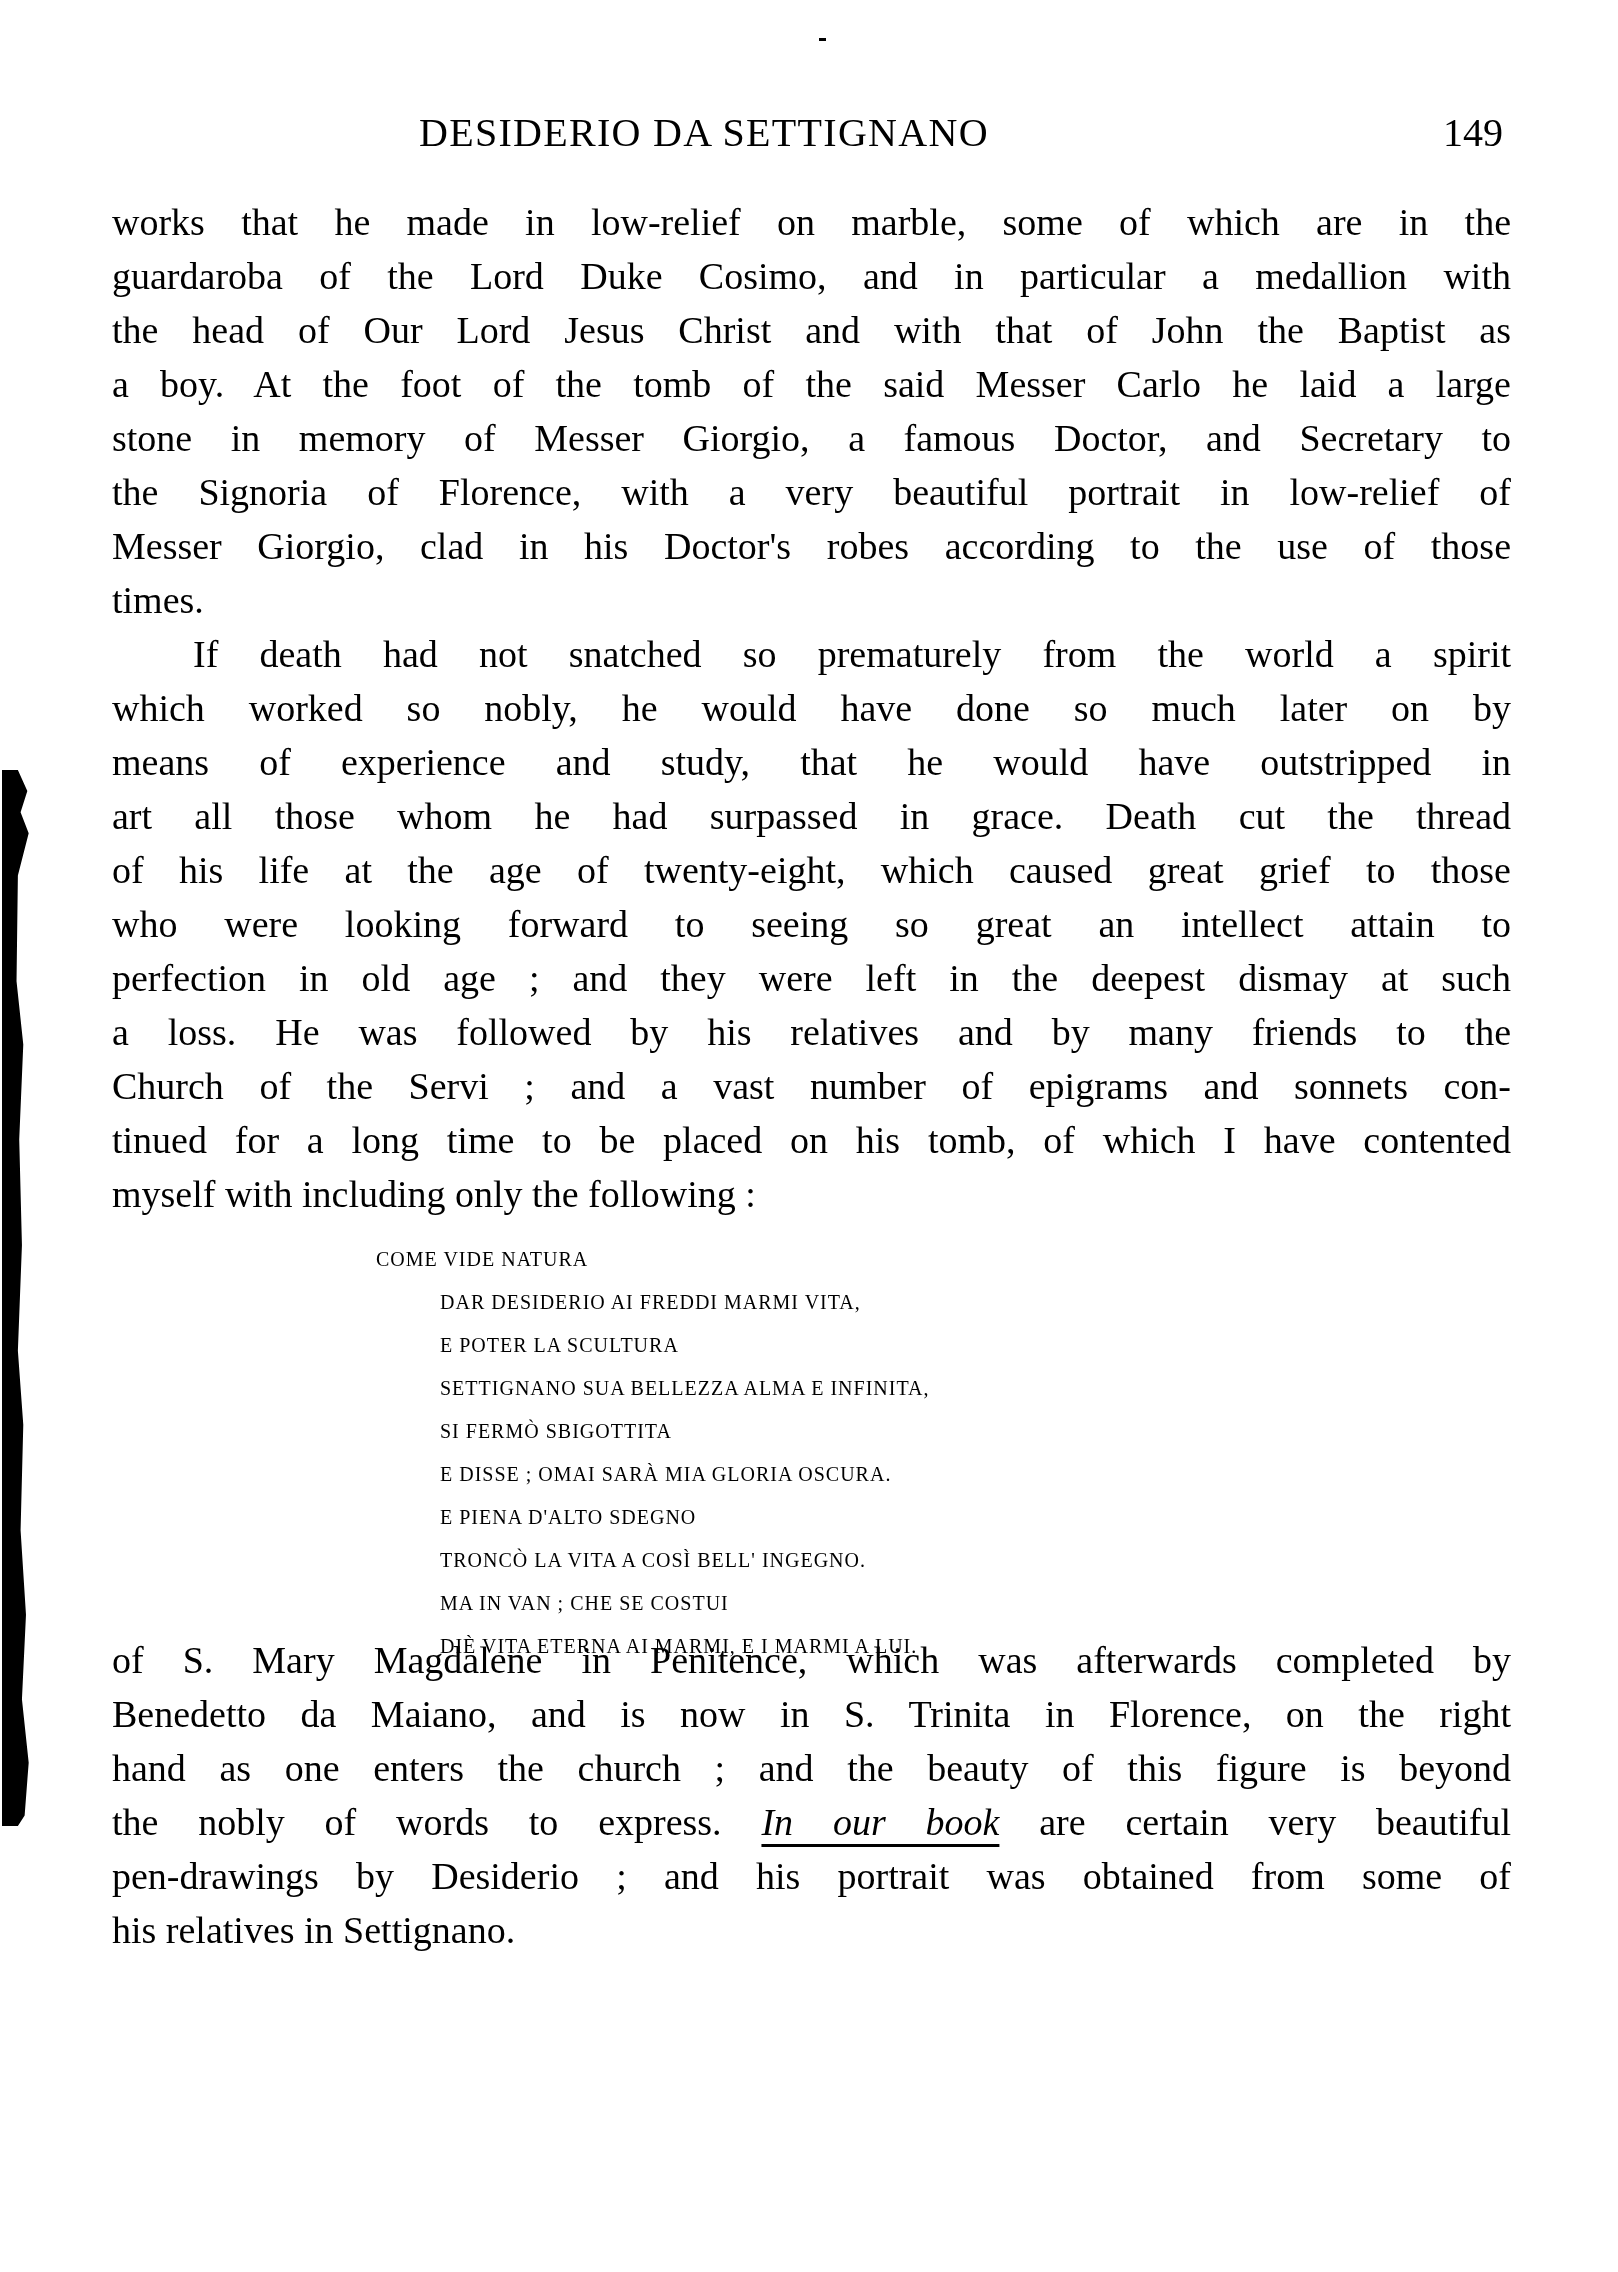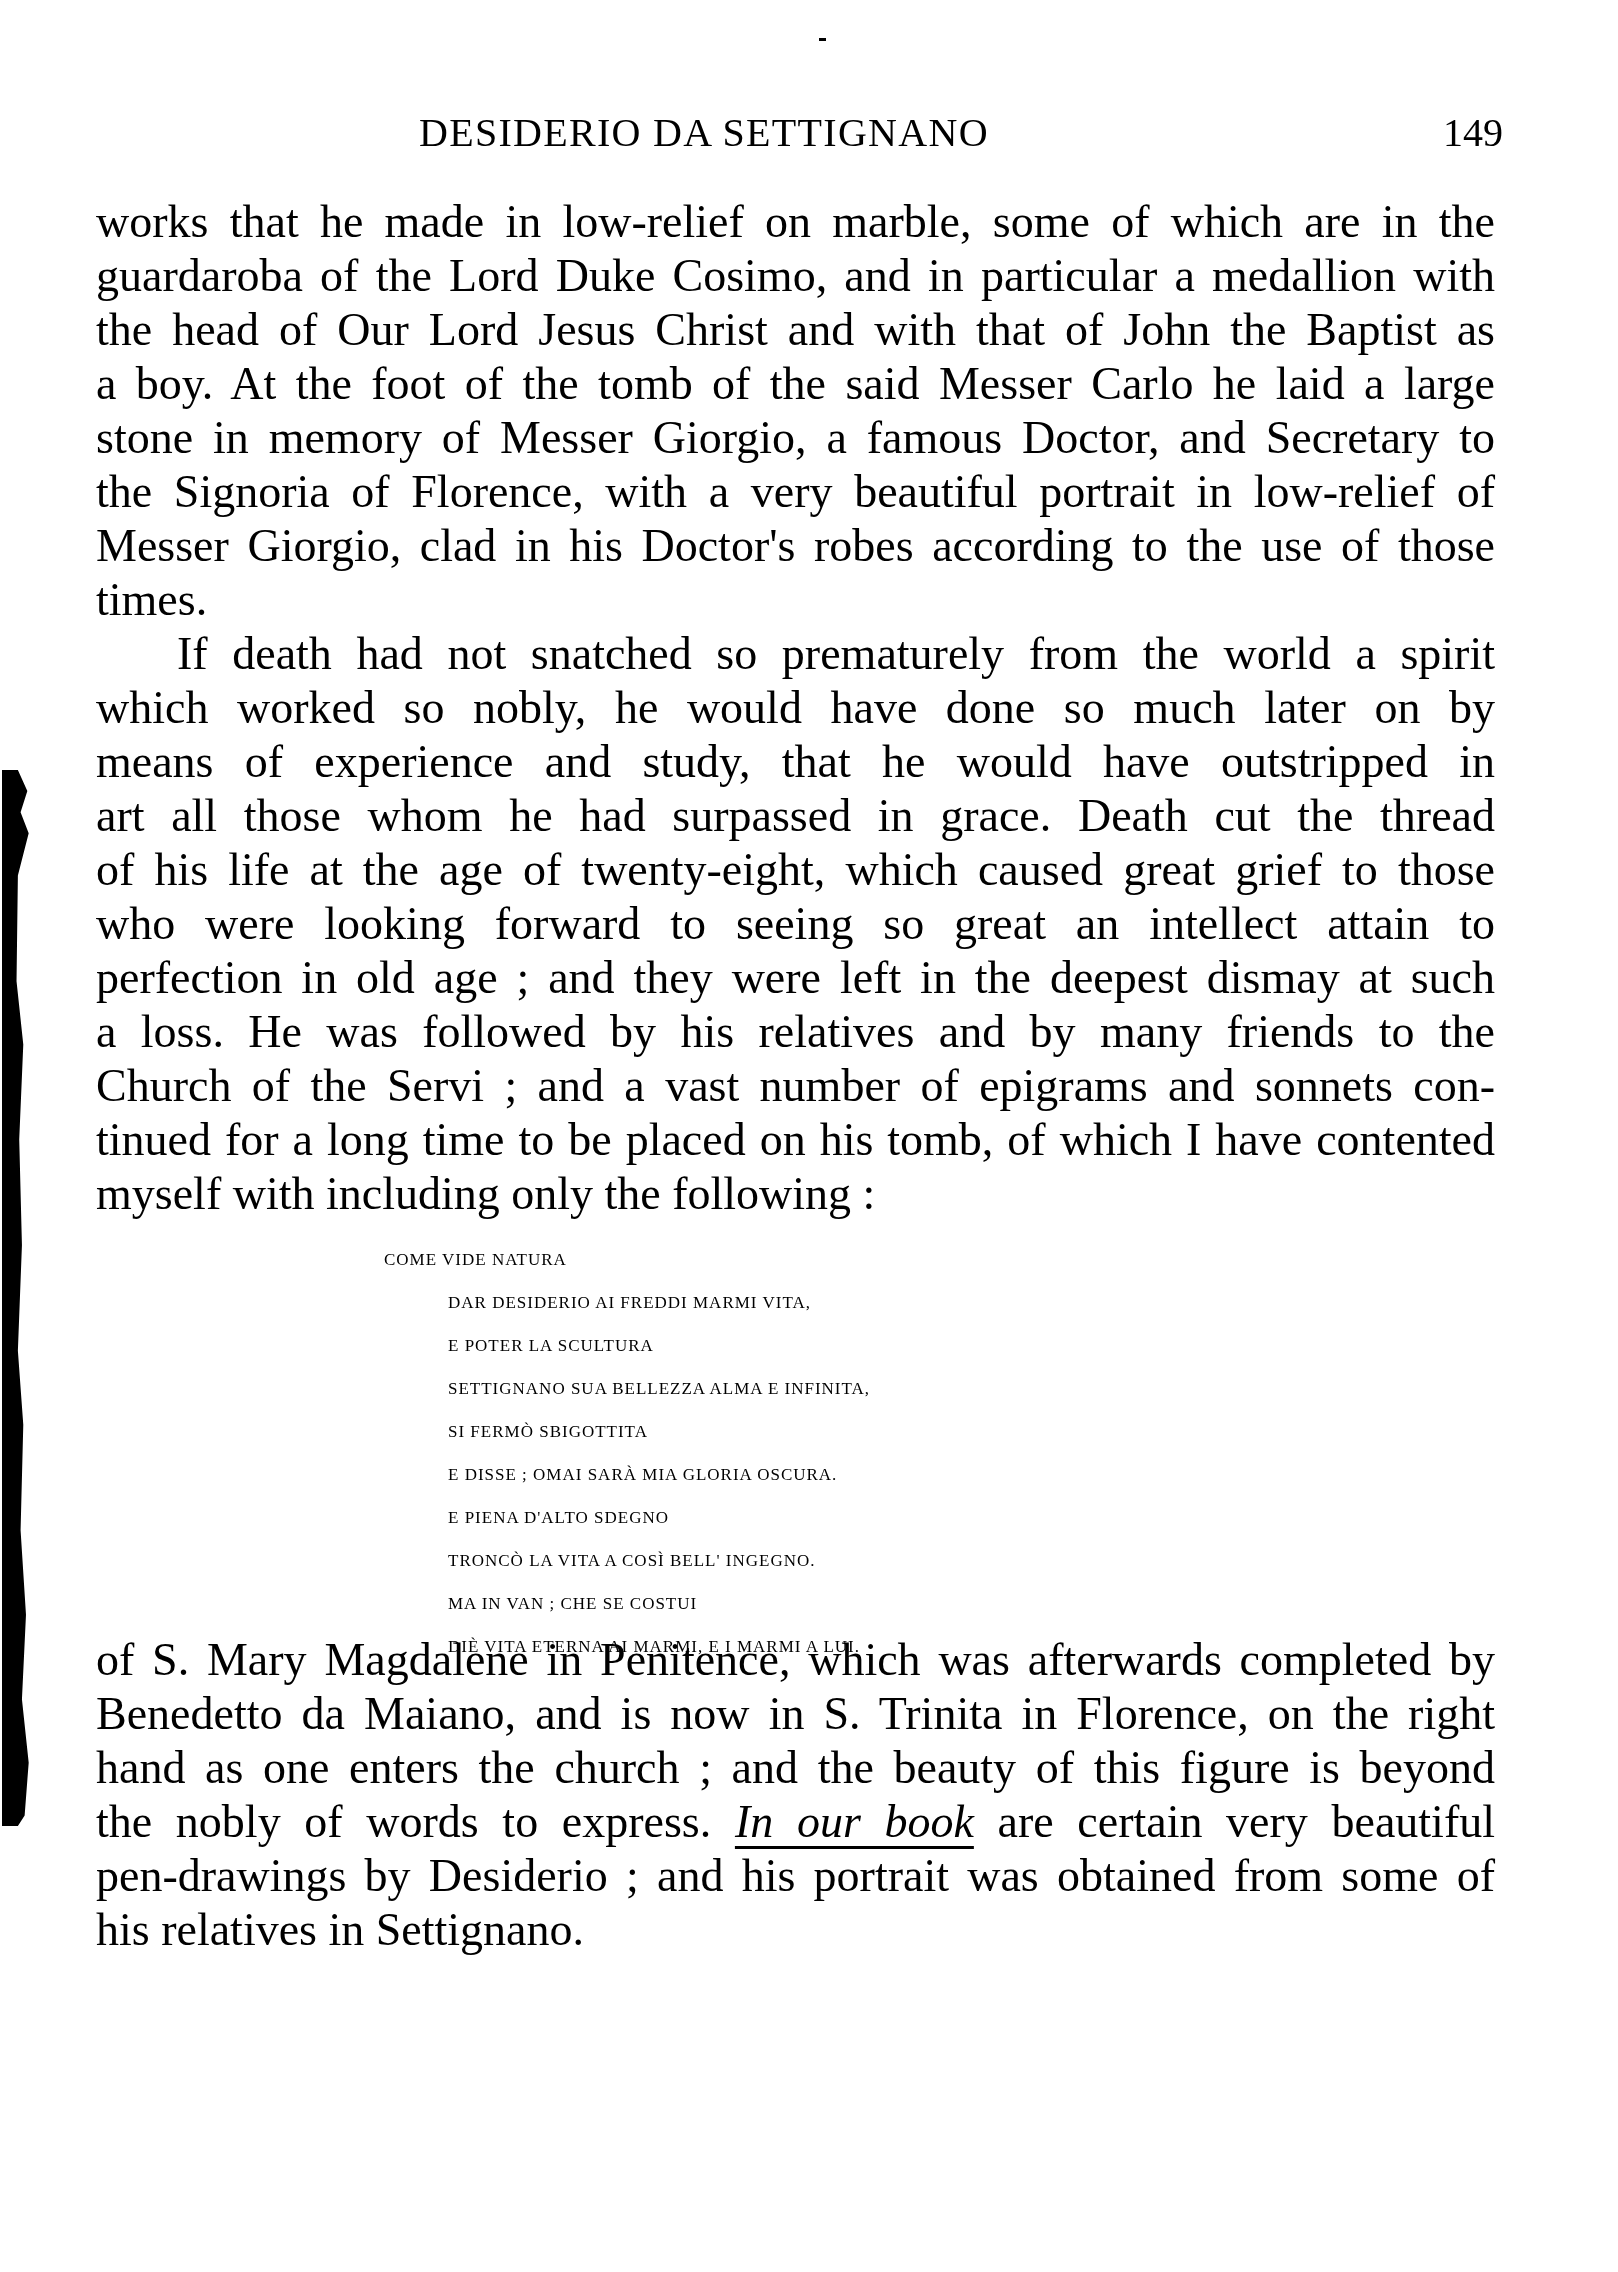--- a/index.html
+++ b/index.html
@@ -49,45 +49,45 @@
     }
     .page-number {
       position: absolute;
       left: 1443px;
       top: 0;
       font-size: 40px;
       white-space: nowrap;
     }
     .text-block {
       position: absolute;
-      left: 96px;
+      left: 112px;
       width: 1399px;
-      font-size: 46px;
+      font-size: 38px;
       line-height: 54px;
     }
     .line {
       display: block;
       height: 54px;
       white-space: nowrap;
       text-align: justify;
       text-align-last: justify;
     }
     .line.last {
       text-align-last: left;
     }
     .line.indent {
       padding-left: 81px;
     }
     .block-1 { top: 195px; }
     .block-2 { top: 1633px; }
     .poem {
       position: absolute;
-      left: 384px;
+      left: 376px;
       top: 1238px;
-      font-size: 17px;
+      font-size: 20px;
       letter-spacing: 1px;
     }
     .poem-line {
       display: block;
       height: 43px;
       line-height: 43px;
       white-space: nowrap;
     }
     .poem-line.sub {
       padding-left: 64px;

